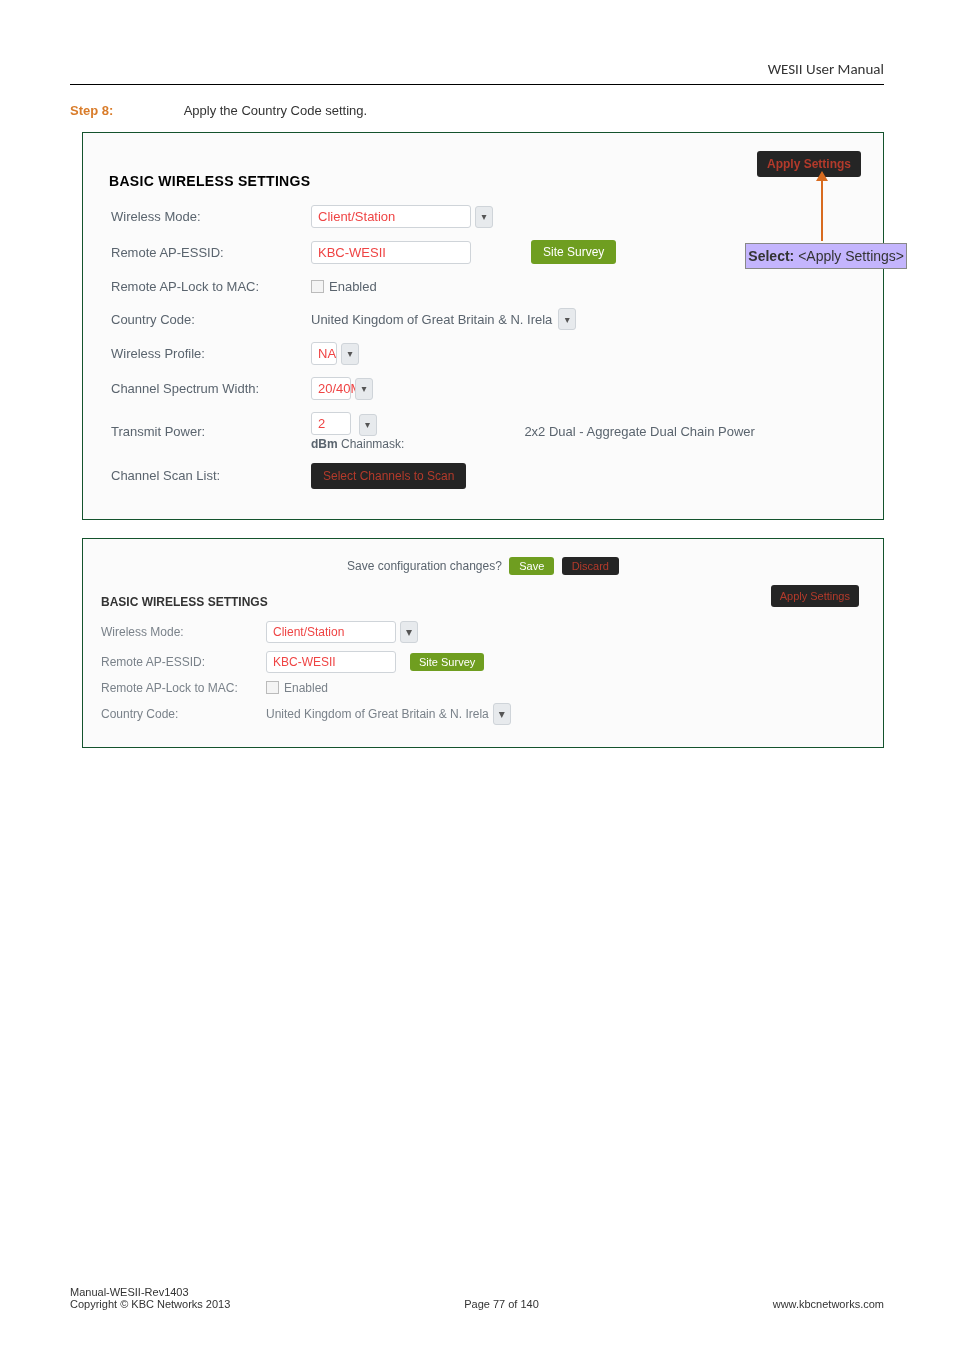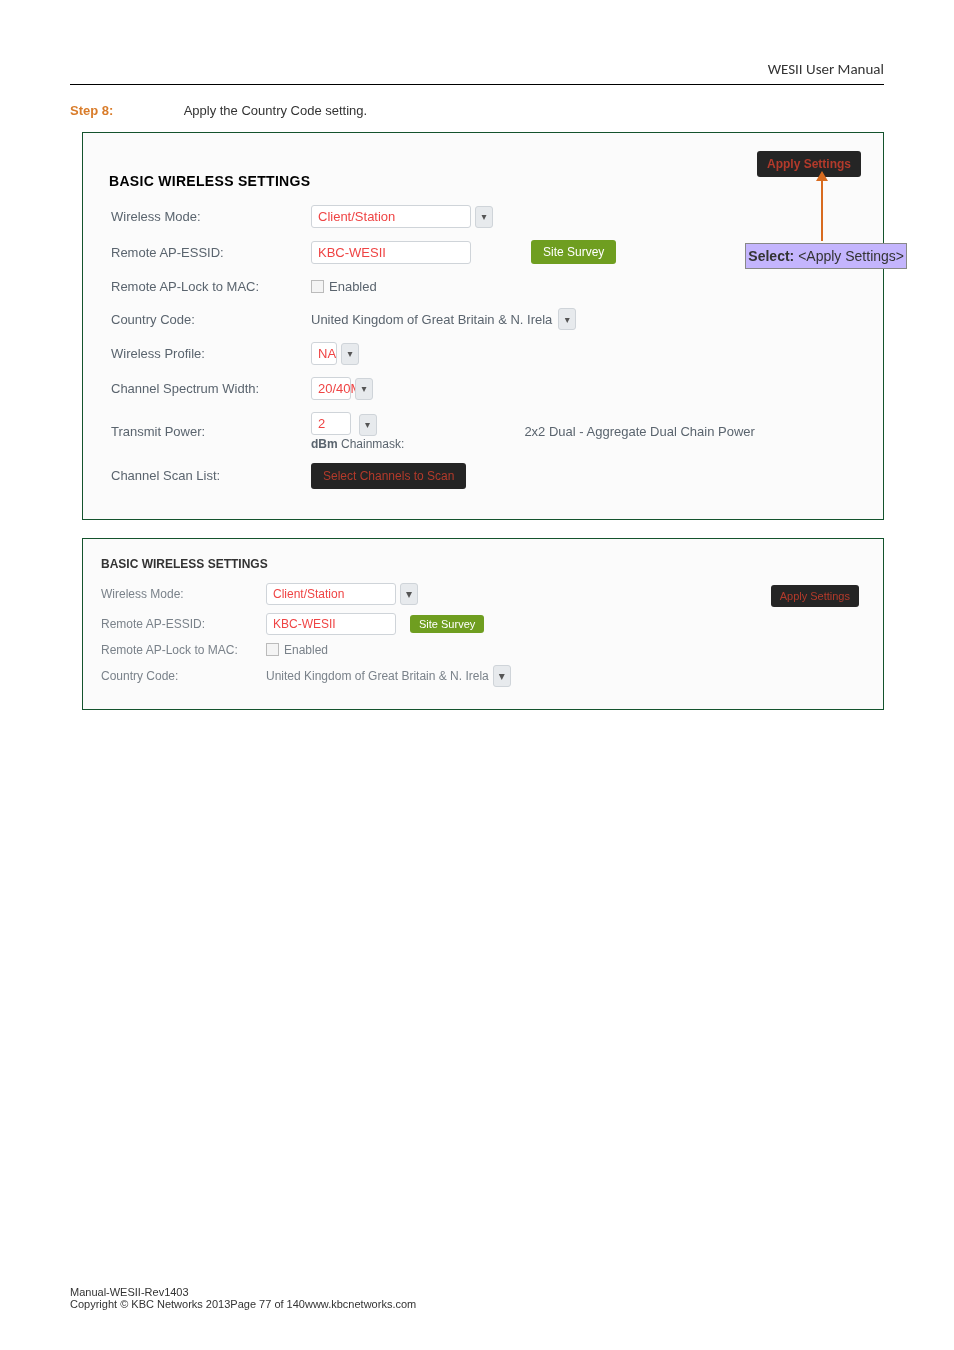--- a/index.html
+++ b/index.html
@@ -245,20 +245,21 @@
   
   .doc-footer {
     position: absolute;
     bottom: 40px;
     left: 70px;
     right: 70px;
     font-family: Verdana, Arial, sans-serif;
     font-size: 11px;
     color: #333;
     display: flex;
+    justify-content: space-between;
   }
 </style>
 </head>
 <body>
 
 <div class="page-wrap">
 
   <div class="doc-header">WESII User Manual</div>
 
   <div class="step-line">
@@ -331,20 +332,25 @@
     <div class="form-row">
       <span class="lbl">Channel Scan List:</span>
       <span class="dark-btn">Select Channels to Scan</span>
     </div>
 
   </div>
 
 
   <div class="screenshot-panel panel2">
 
+    <div class="save-bar">
+      <span>Save configuration changes?</span>
+      <span class="green-btn">Save</span>
+      <span class="dark-btn">Discard</span>
+    </div>
 
     <div class="apply-settings-small">Apply Settings</div>
 
     <div class="panel2-layout">
 
       <div class="main-col">
         <div class="section-title2">BASIC WIRELESS SETTINGS</div>
 
         <div class="mini-row">
           <span class="mlbl">Wireless Mode:</span>

